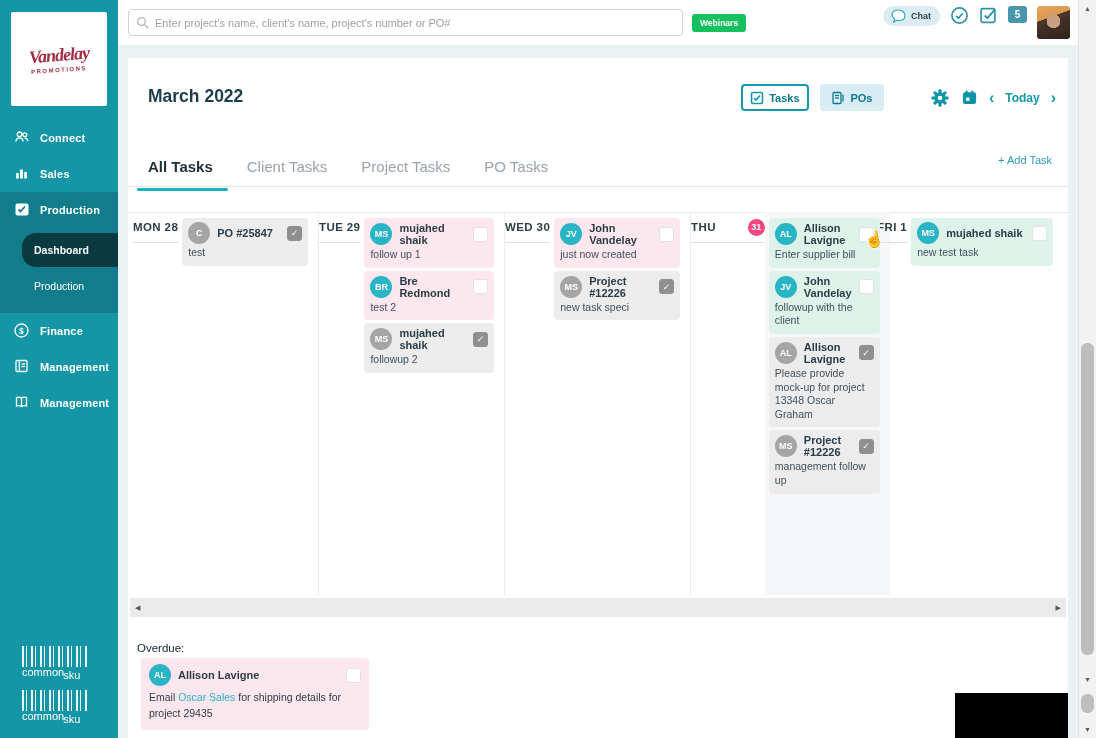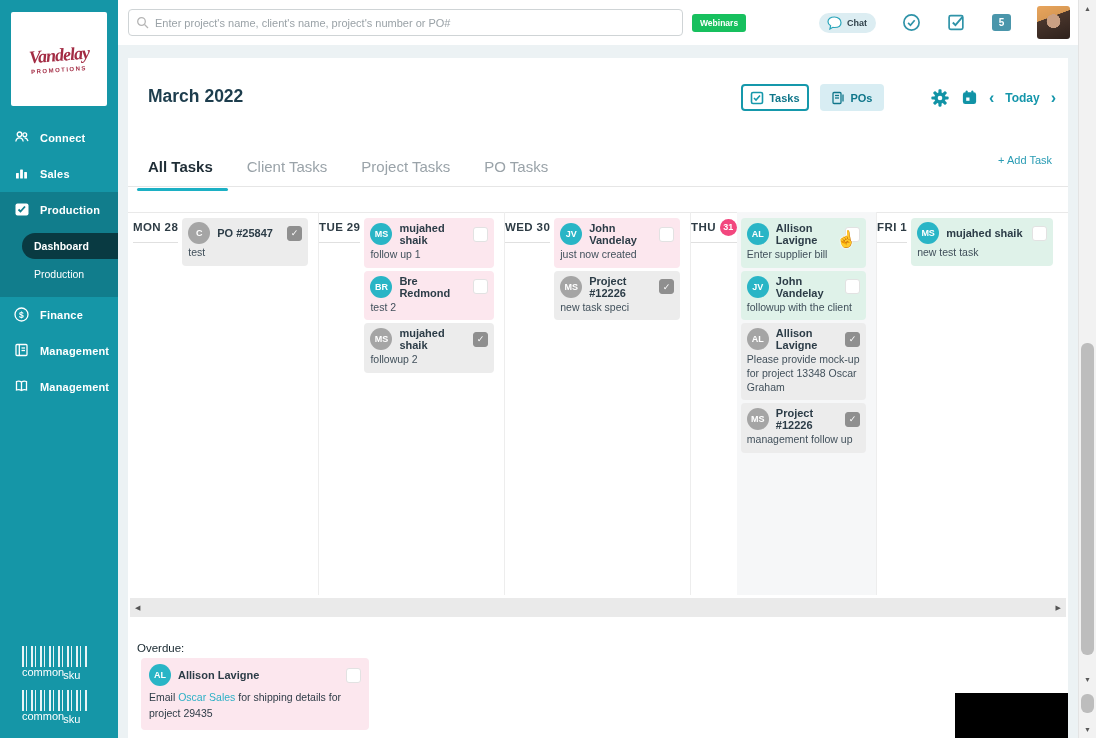--- a/index.html
+++ b/index.html
@@ -12,40 +12,40 @@
   .logo-card { position:absolute; left:11px; top:12px; width:96px; height:94px; background:#fff; border-radius:2px;
                display:flex; flex-direction:column; align-items:center; justify-content:center; }
   .logo-script { font-family:"Liberation Serif", serif; font-style:italic; font-weight:bold; font-size:18px;
                  color:#a32c44; transform:rotate(-5deg); letter-spacing:-1px; }
   .logo-sub { font-size:6px; letter-spacing:1.5px; color:#a32c44; font-weight:bold; margin-top:1px; transform:rotate(-4deg); }
   nav { position:absolute; top:120px; left:0; right:0; }
   .nav-item { height:36px; display:flex; align-items:center; gap:10px; padding-left:13px; color:#fff;
               font-size:11px; font-weight:bold; letter-spacing:.2px; cursor:pointer; }
   .nav-item svg { flex:0 0 auto; }
   .prod-section { background:#117d8c; padding-bottom:10px; }
-  .sub-item { height:26px; display:flex; align-items:center; color:#fff; font-size:10.5px; padding-left:34px; cursor:pointer; }
+  .sub-item { height:34px; display:flex; align-items:center; color:#fff; font-size:10.5px; padding-left:34px; cursor:pointer; }
   .sub-item.active { background:#093a42; border-radius:14px 0 0 14px; margin-left:22px; padding-left:12px; margin-top:5px; margin-bottom:2px; font-weight:bold; }
   .sku-footer { position:absolute; left:22px; top:646px; }
   .sku-logo { margin-bottom:13px; width:68px; }
   .barcode { height:21px; width:66px; opacity:.9;
      background:repeating-linear-gradient(90deg,#ffffff 0 2px, rgba(255,255,255,0) 2px 4px, #ffffff 4px 5px, rgba(255,255,255,0) 5px 9px); }
   .sku-text { color:#fff; font-size:11px; letter-spacing:0; line-height:10px; }
   .sku-text .sku { position:relative; top:3px; left:-1px; }
 
   
   .topbar { position:absolute; left:118px; top:0; width:960px; height:45px; background:#fff;
             display:flex; align-items:center; }
   .search-wrap { position:relative; margin-left:10px; }
   .search-wrap svg { position:absolute; left:8px; top:7px; }
   .search-input { width:555px; height:27px; border:1px solid #cfd4d6; border-radius:4px; padding:0 8px 0 26px;
                   font-size:11px; color:#555; font-family:"Liberation Sans",sans-serif; outline:none; }
   .search-input::placeholder { color:#9aa2a7; }
   .webinars-btn { margin-left:9px; background:#17c05e; color:#fff; font-size:8.5px; font-weight:bold;
                   border:none; border-radius:3px; padding:4px 8px; cursor:pointer; }
-  .topbar-right { margin-left:auto; display:flex; align-items:center; gap:26px; padding-right:8px; }
+  .topbar-right { margin-left:auto; display:flex; align-items:flex-start; gap:10px; padding-right:8px; }
   .chat-pill { display:flex; align-items:center; gap:4px; background:#dcedf2; border-radius:11px; padding:3px 9px 3px 7px;
                font-size:9px; color:#32434c; font-weight:bold; cursor:pointer; }
   .count-badge { background:#4a96ab; color:#fff; font-size:10px; font-weight:bold; border-radius:3px;
                  width:19px; height:17px; display:flex; align-items:center; justify-content:center; cursor:pointer; }
   .avatar-photo { width:33px; height:33px; border-radius:3px; cursor:pointer;
      background:
        radial-gradient(circle at 50% 46%, #caa083 0 28%, rgba(0,0,0,0) 29%),
        linear-gradient(160deg, #e8a45c 0%, #d99a55 35%, #4a362c 36%, #2e211c 100%); }
 
   
@@ -75,21 +75,21 @@
   .divider-a { position:absolute; left:0; right:0; top:128px; height:1px; background:#e6e6e6; }
   .divider-b { position:absolute; left:0; right:0; top:154px; height:1px; background:#e9e9e9; }
 
   .columns { position:absolute; left:5px; top:154px; width:930px; height:383px; display:flex; }
   .column { width:186px; border-right:1px solid #ededed; display:flex; flex-direction:row; }
   .column:last-child { border-right:none; }
   .col-header { height:31px; display:flex; align-items:center; justify-content:center; gap:4px;
                 font-size:11.5px; font-weight:bold; color:#2e3c45; letter-spacing:.4px; border-bottom:1px solid #e0e0e0; }
   .day-badge { display:none; }
   .day-badge.show { display:flex; width:17px; height:17px; border-radius:50%; background:#f2477e; color:#fff;
-                    font-size:9px; align-items:center; justify-content:center; letter-spacing:0; }
+                    font-size:9px; align-items:center; justify-content:center; letter-spacing:0;margin-left:28px; }
   .col-cards { flex:1; padding-top:6px; }
   .column.highlight .col-cards { background:#f6f7f8; }
 
   .card { margin:0 10px 3px 4px; border-radius:4px; padding:4px 6px 6px 6px; position:relative; cursor:pointer; }
   .card.pink { background:#fce7ee; }
   .card.mint { background:#dff2e9; }
   .card.gray { background:#ececec; }
   .card-top { display:flex; align-items:center; gap:7px; }
   .avatar { width:22px; height:22px; border-radius:50%; background:#29b5c6; color:#fff; font-weight:bold;
             font-size:9px; display:flex; align-items:center; justify-content:center; flex:0 0 auto; }

